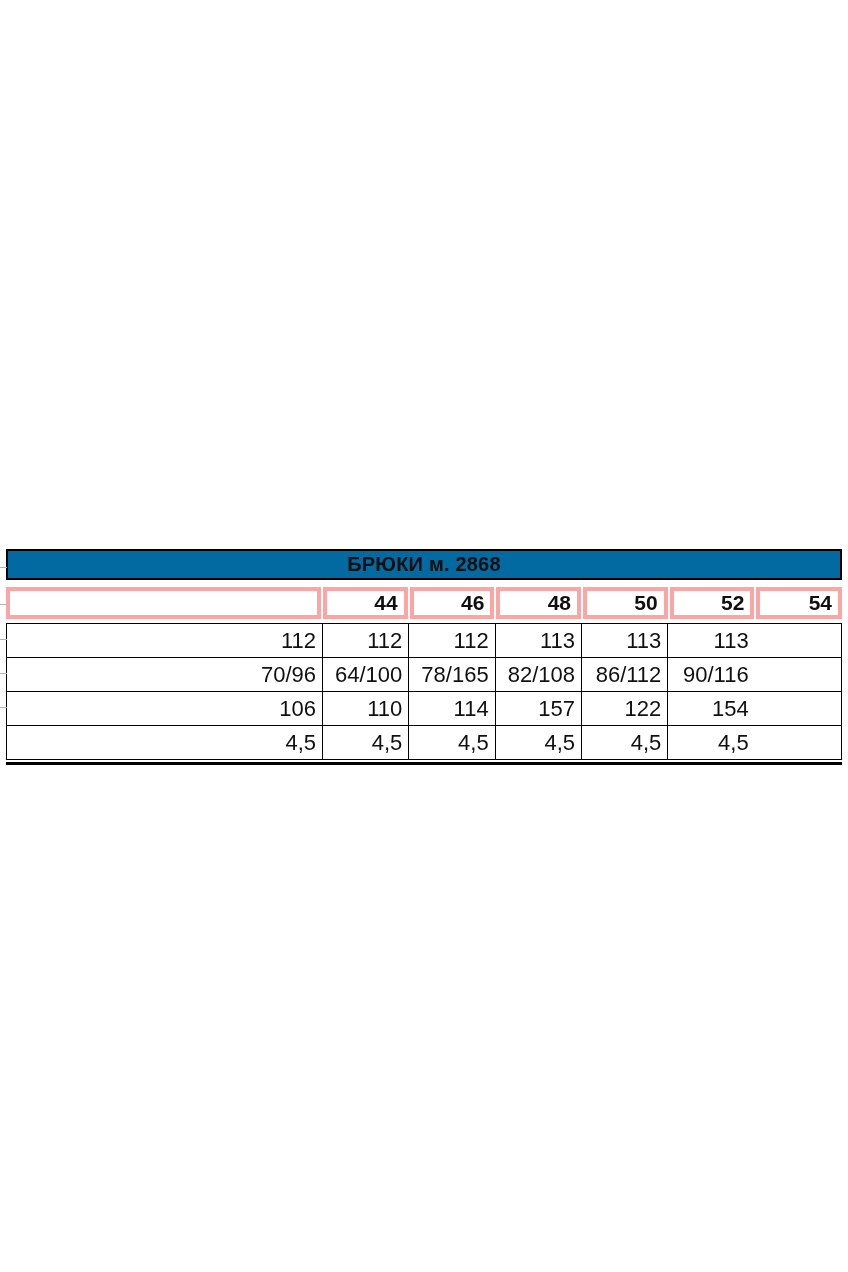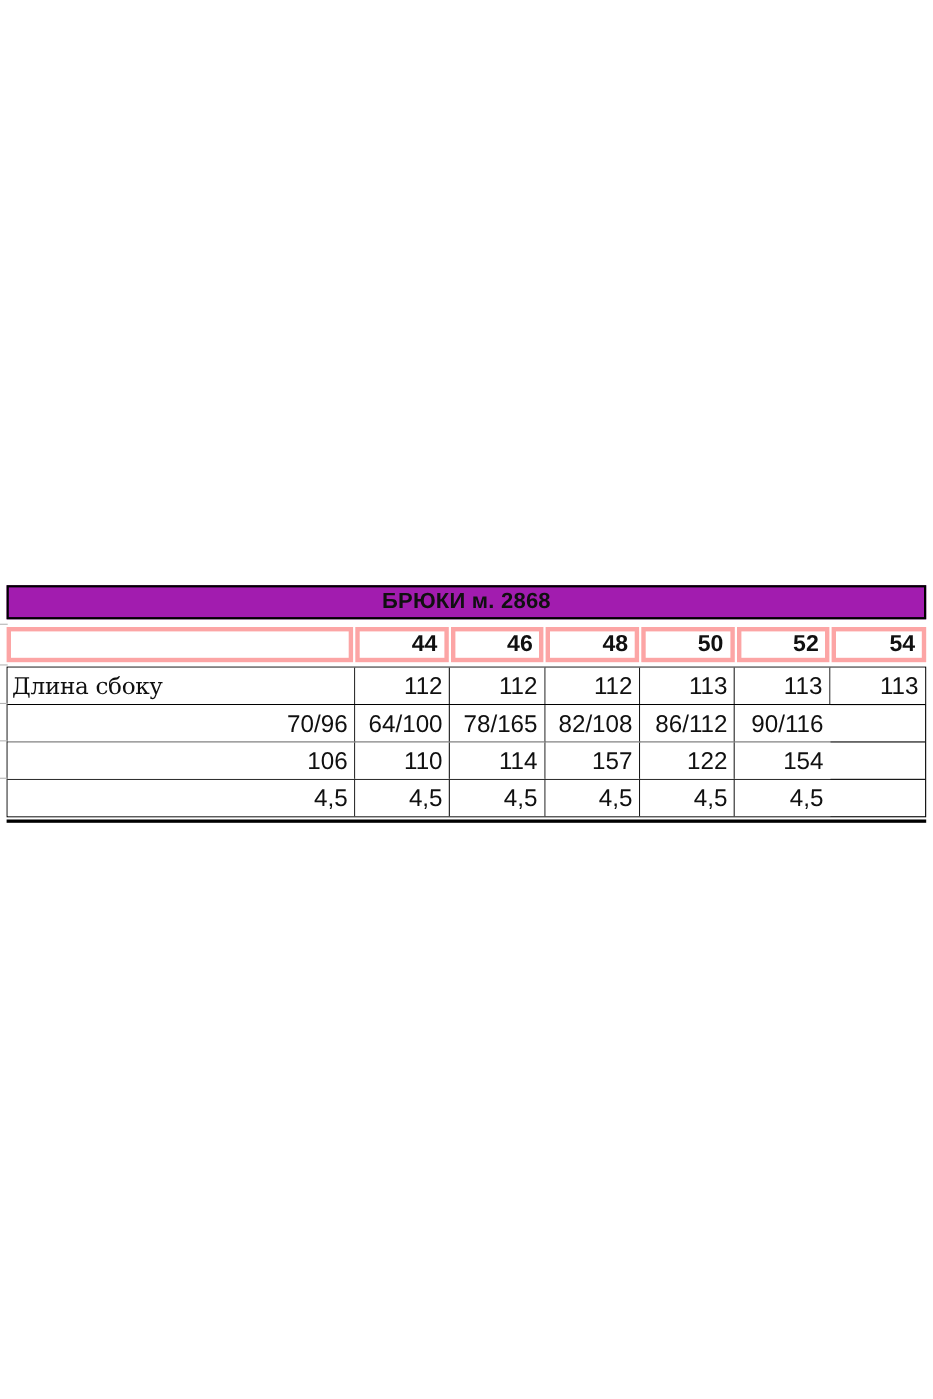--- a/index.html
+++ b/index.html
@@ -22,21 +22,22 @@
   .title-box{
     box-sizing:border-box;
     height:31px;
     border:2px solid #000;
     display:flex;
     align-items:center;
     justify-content:center;
     font-weight:bold;
     font-size:20px;
     letter-spacing:0.2px;
-    background:#a21caf;
+    background:#0369a1;
+    margin-top:17px;
   }
   .spacer7{height:7px;}
   .spacer5{height:5px;}
   
   .size-row{
     display:grid;
     grid-template-columns:316px repeat(6,1fr);
     height:31px;
   }
   .size-cell{
@@ -121,21 +122,20 @@
       <div class="size-cell">50</div>
       <div class="size-cell">52</div>
       <div class="size-cell last">54</div>
     </div>
 
     <div class="spacer5"></div>
 
     <div class="data-grid">
 
       <div class="data-row">
-        <div class="cell row-label">Длина сбоку</div>
         <div class="cell value">112</div>
         <div class="cell value">112</div>
         <div class="cell value">112</div>
         <div class="cell value">113</div>
         <div class="cell value">113</div>
         <div class="cell value">113</div>
       </div>
 
       <div class="data-row">
         <div class="cell value">70/96</div>

